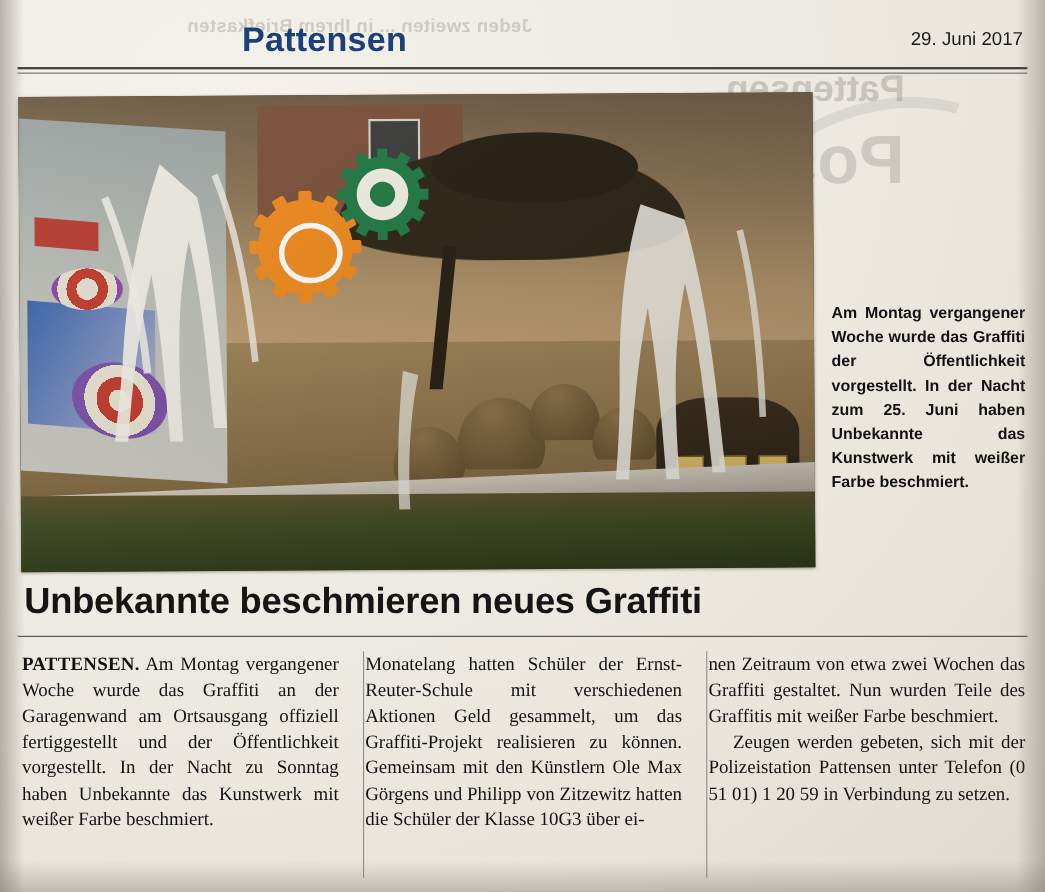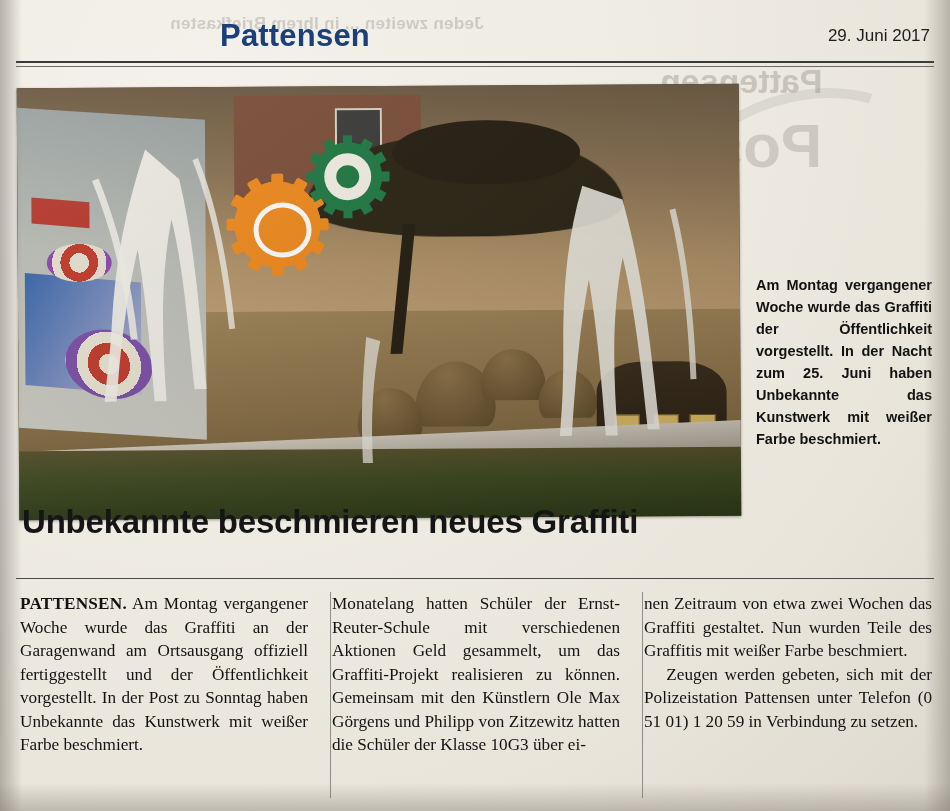--- a/index.html
+++ b/index.html
@@ -301,21 +301,21 @@
     font-size: 14.5px;
     line-height: 1.52;
     color: #121212;
     text-align: justify;
     text-justify: inter-word;
   }
 
   
   .headline {
     position: absolute;
-    left: 22px; top: 504px;
+    left: 22px; top: 528px;
     width: 800px;
     font-family: "Liberation Sans", sans-serif;
     font-weight: bold;
     font-size: 33px;
     line-height: 1.1;
     color: #151515;
     letter-spacing: -0.2px;
   }
   .rule-mid {
     position: absolute;
@@ -451,21 +451,21 @@
   <div class="caption">Am Montag vergangener Woche wurde das Graffiti der Öffentlichkeit vorgestellt. In der Nacht zum 25. Juni haben Unbekannte das Kunstwerk mit weißer Farbe beschmiert.</div>
 
   <div class="headline">Unbekannte beschmieren neues Graffiti</div>
   <div class="rule-mid"></div>
 
   <div class="col-div d1"></div>
   <div class="col-div d2"></div>
 
   <div class="columns">
     <div class="col">
-      <p><span class="dateline">PATTENSEN.</span><span> Am Montag vergangener Woche wurde das Graffiti an der Garagenwand am Ortsausgang offiziell fertiggestellt und der Öffentlichkeit vorgestellt. In der Post zu Sonntag haben Unbekannte das Kunstwerk mit weißer Farbe beschmiert.</span></p>
+      <p><span class="dateline">PATTENSEN.</span><span> Am Montag vergangener Woche wurde das Graffiti an der Garagenwand am Ortsausgang offiziell fertiggestellt und der Öffentlichkeit vorgestellt. In der Nacht zu Sonntag haben Unbekannte das Kunstwerk mit weißer Farbe beschmiert.</span></p>
     </div>
     <div class="col">
       <p>Monatelang hatten Schüler der Ernst-Reuter-Schule mit verschiedenen Aktionen Geld gesammelt, um das Graffiti-Projekt realisieren zu können. Gemeinsam mit den Künstlern Ole Max Görgens und Philipp von Zitzewitz hatten die Schüler der Klasse 10G3 über ei-</p>
     </div>
     <div class="col">
       <p>nen Zeitraum von etwa zwei Wochen das Graffiti gestaltet. Nun wurden Teile des Graffitis mit weißer Farbe beschmiert.</p>
       <p>Zeugen werden gebeten, sich mit der Polizeistation Pattensen unter Telefon (0 51 01) 1 20 59 in Verbindung zu setzen.</p>
     </div>
   </div>
 

